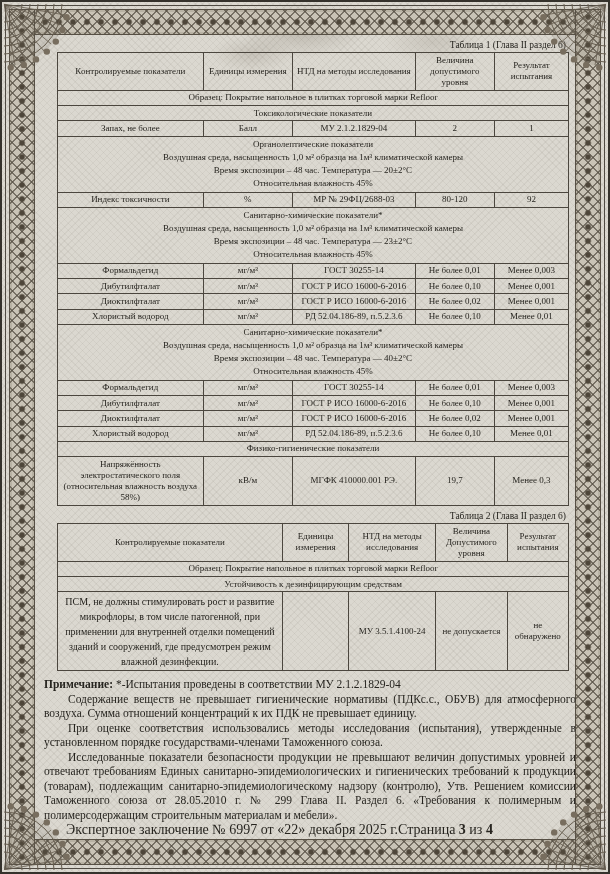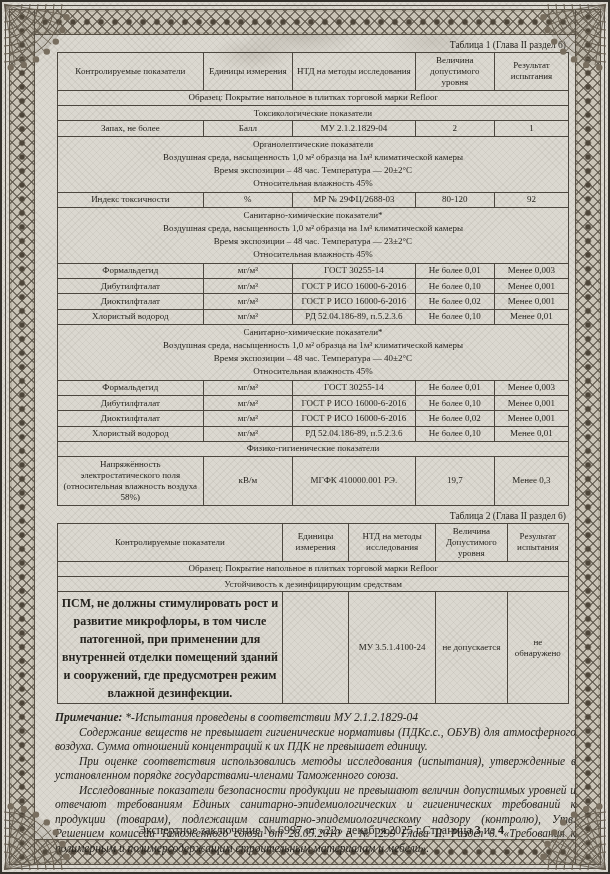--- a/index.html
+++ b/index.html
@@ -37,27 +37,27 @@
   .corner.tr{top:2px;right:2px;transform:scaleX(-1)}
   .corner.bl{bottom:2px;left:2px;transform:scaleY(-1)}
   .corner.br{bottom:2px;right:2px;transform:scale(-1,-1)}
   .content{position:absolute;left:42px;right:30px;top:38px;bottom:30px;z-index:2;}
   .caption{font-size:9.5px;text-align:right;margin:0 12px 2px 0;}
   table{border-collapse:collapse;width:512px;margin:0 0 0 13px;table-layout:fixed;}
   th,td{border:1px solid #4b463e;font-size:9px;font-weight:normal;text-align:center;
         vertical-align:middle;padding:1.5px 2px;line-height:1.25;overflow:hidden;}
   .band div{font-size:9px;line-height:13px;}
   .t2{margin-top:2px;}
-  .psm-cell{font-size:12px;line-height:1.5;font-weight:bold;}
-  .paras{margin:6px 2px 0 11px;font-size:11.5px;line-height:1.26;font-style:italic;}
+  .psm-cell{font-size:10px;line-height:1.5;}
+  .paras{margin:6px 2px 0 0;font-size:11.5px;line-height:1.26;}
   .paras p{margin:0;text-align:justify;text-indent:24px;}
   .paras p.note{text-indent:0;text-align:left;}
   .b{font-weight:bold;}
   .footer{position:absolute;left:0;right:0;bottom:4px;display:flex;
-          justify-content:center;font-size:12px;}
+          justify-content:flex-start;font-size:14px;}
   .footer .fl{margin-left:22px;}
   .footer .fr{margin-right:2px;}
 </style>
 </head>
 <body>
 
 <div class="page">
   <div class="outer-line"></div>
   <div class="bord bord-h bord-top"></div>
   <div class="bord bord-h bord-bottom"></div>

